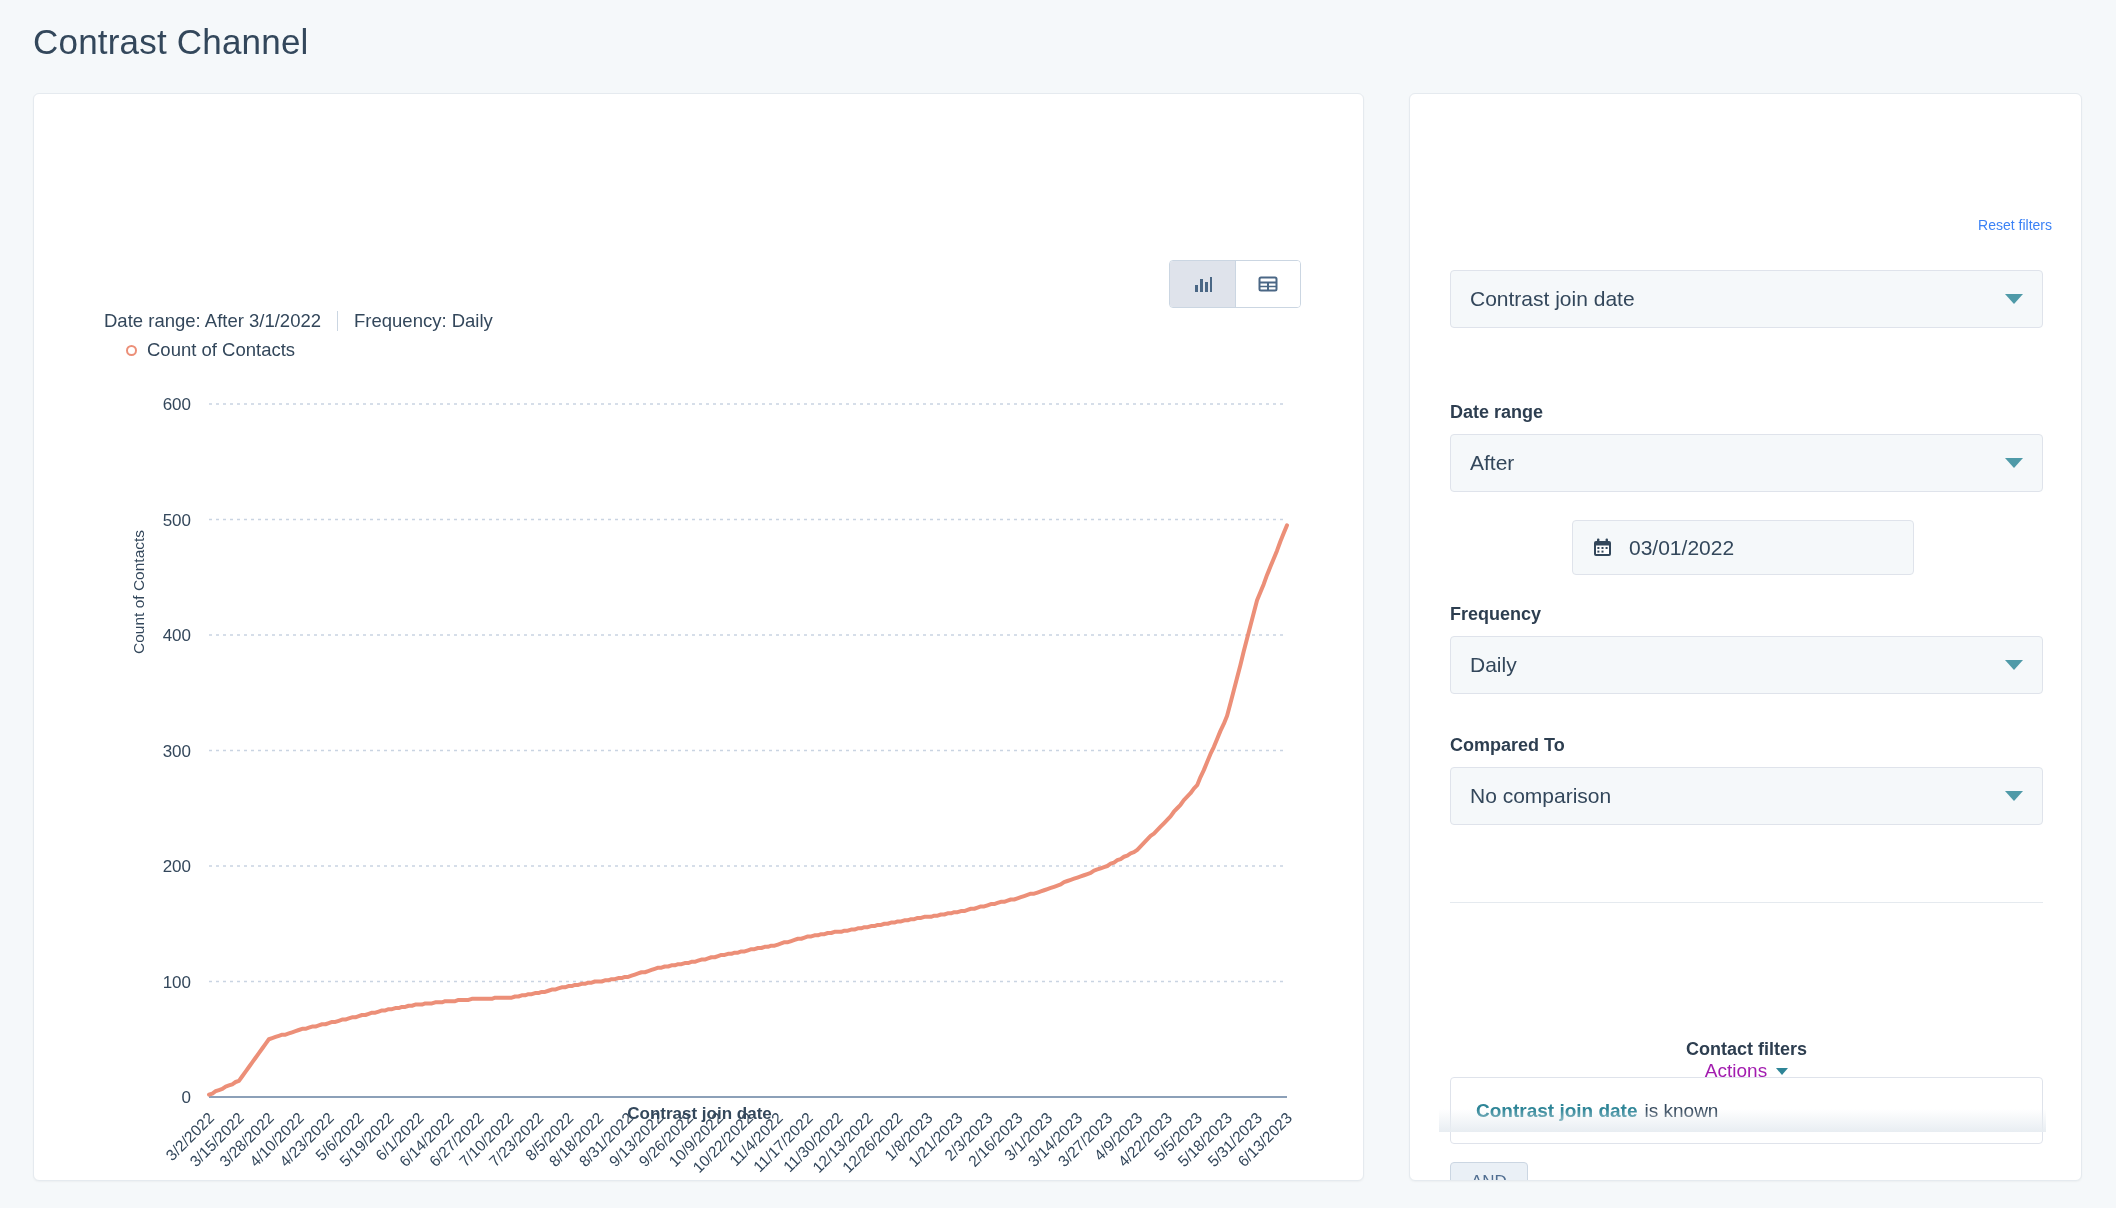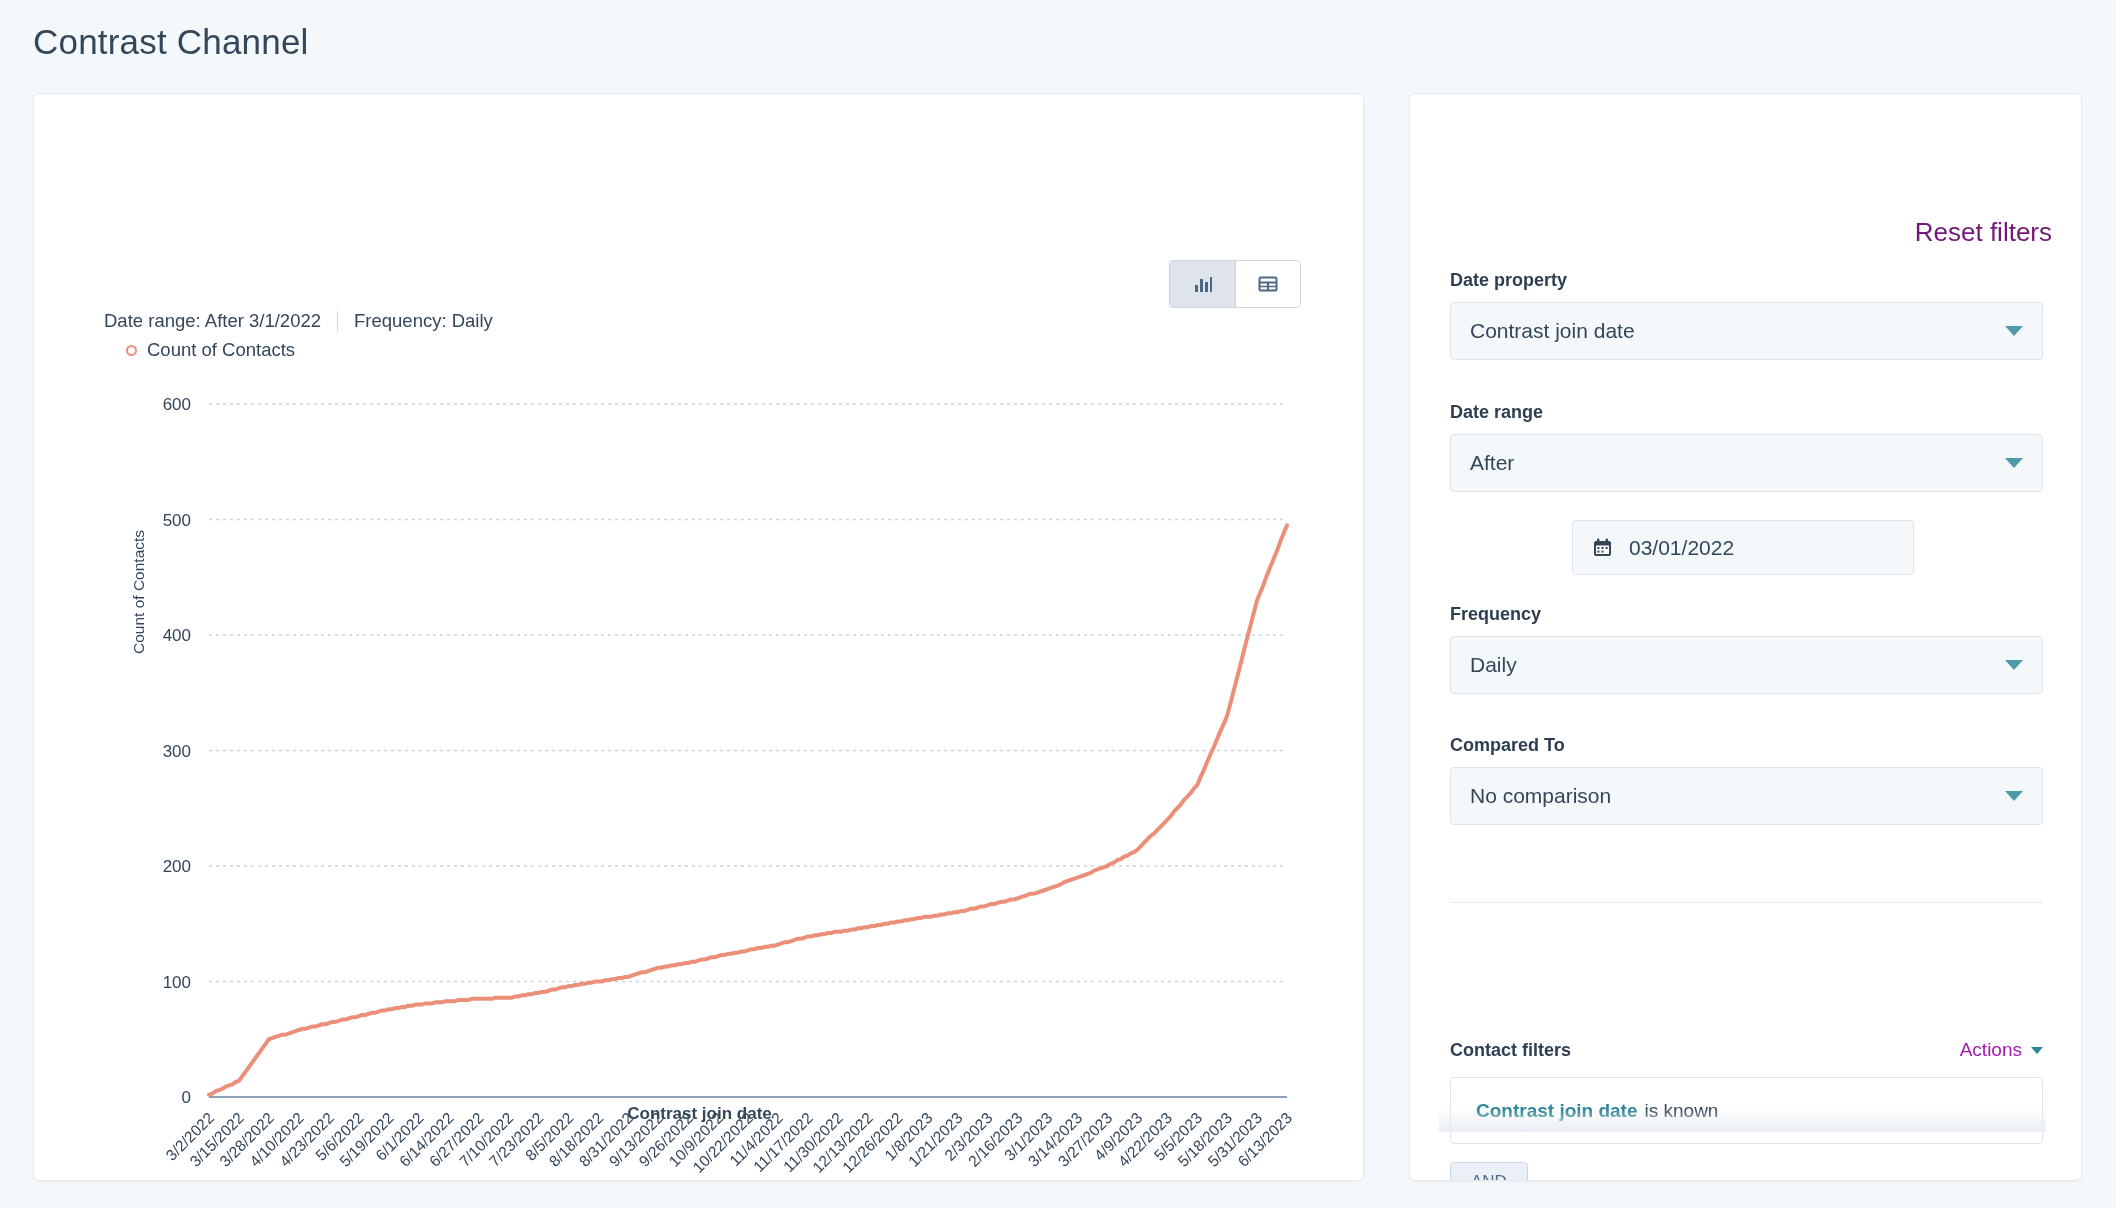--- a/index.html
+++ b/index.html
@@ -155,22 +155,22 @@
     font-weight: bold;
     margin-bottom: -1px;
     padding-bottom: 19px;
   }
   .tab + .tab { margin-left: -1px; }
   .tabs-filler { flex: 1; }
 
   .reset-filters {
     position: absolute;
     right: 29px; top: 123px;
-    font-size: 26px;
-    color: #701a75;
+    font-size: 14px;
+    color: #3b82f6;
     cursor: pointer;
     white-space: nowrap;
   }
 
   .field { position: absolute; left: 40px; width: 593px; }
   .field-label {
     font-size: 18px;
     font-weight: bold;
     color: #2d3e50;
     margin-bottom: 11px;
@@ -221,20 +221,21 @@
     border: none;
   }
 
   .cf-header {
     position: absolute;
     left: 40px; top: 945px;
     width: 593px;
     display: flex;
     justify-content: space-between;
     align-items: center;
+    flex-direction: column;
   }
   .cf-title { font-size: 18px; font-weight: bold; color: #2d3e50; }
   .cf-actions {
     font-size: 19px; color: #a21caf; cursor: pointer;
     display: flex; align-items: center;
   }
   .cf-actions .mini-caret {
     margin-left: 9px;
     width: 0; height: 0;
     border-left: 6px solid transparent;
@@ -382,21 +383,20 @@
     <div class="y-axis-title">Count of Contacts</div>
     <div class="x-axis-title">Contrast join date</div>
   </div>
 
   <div class="card" id="filters-card">
 
 
     <div class="reset-filters">Reset filters</div>
 
     <div class="field" style="top:176px">
-      <span class="field-label">Date property</span>
       <div class="select-box">
         <span>Contrast join date</span>
         <span class="caret"></span>
       </div>
     </div>
 
     <div class="field" style="top:308px">
       <span class="field-label">Date range</span>
       <div class="select-box">
         <span>After</span>

